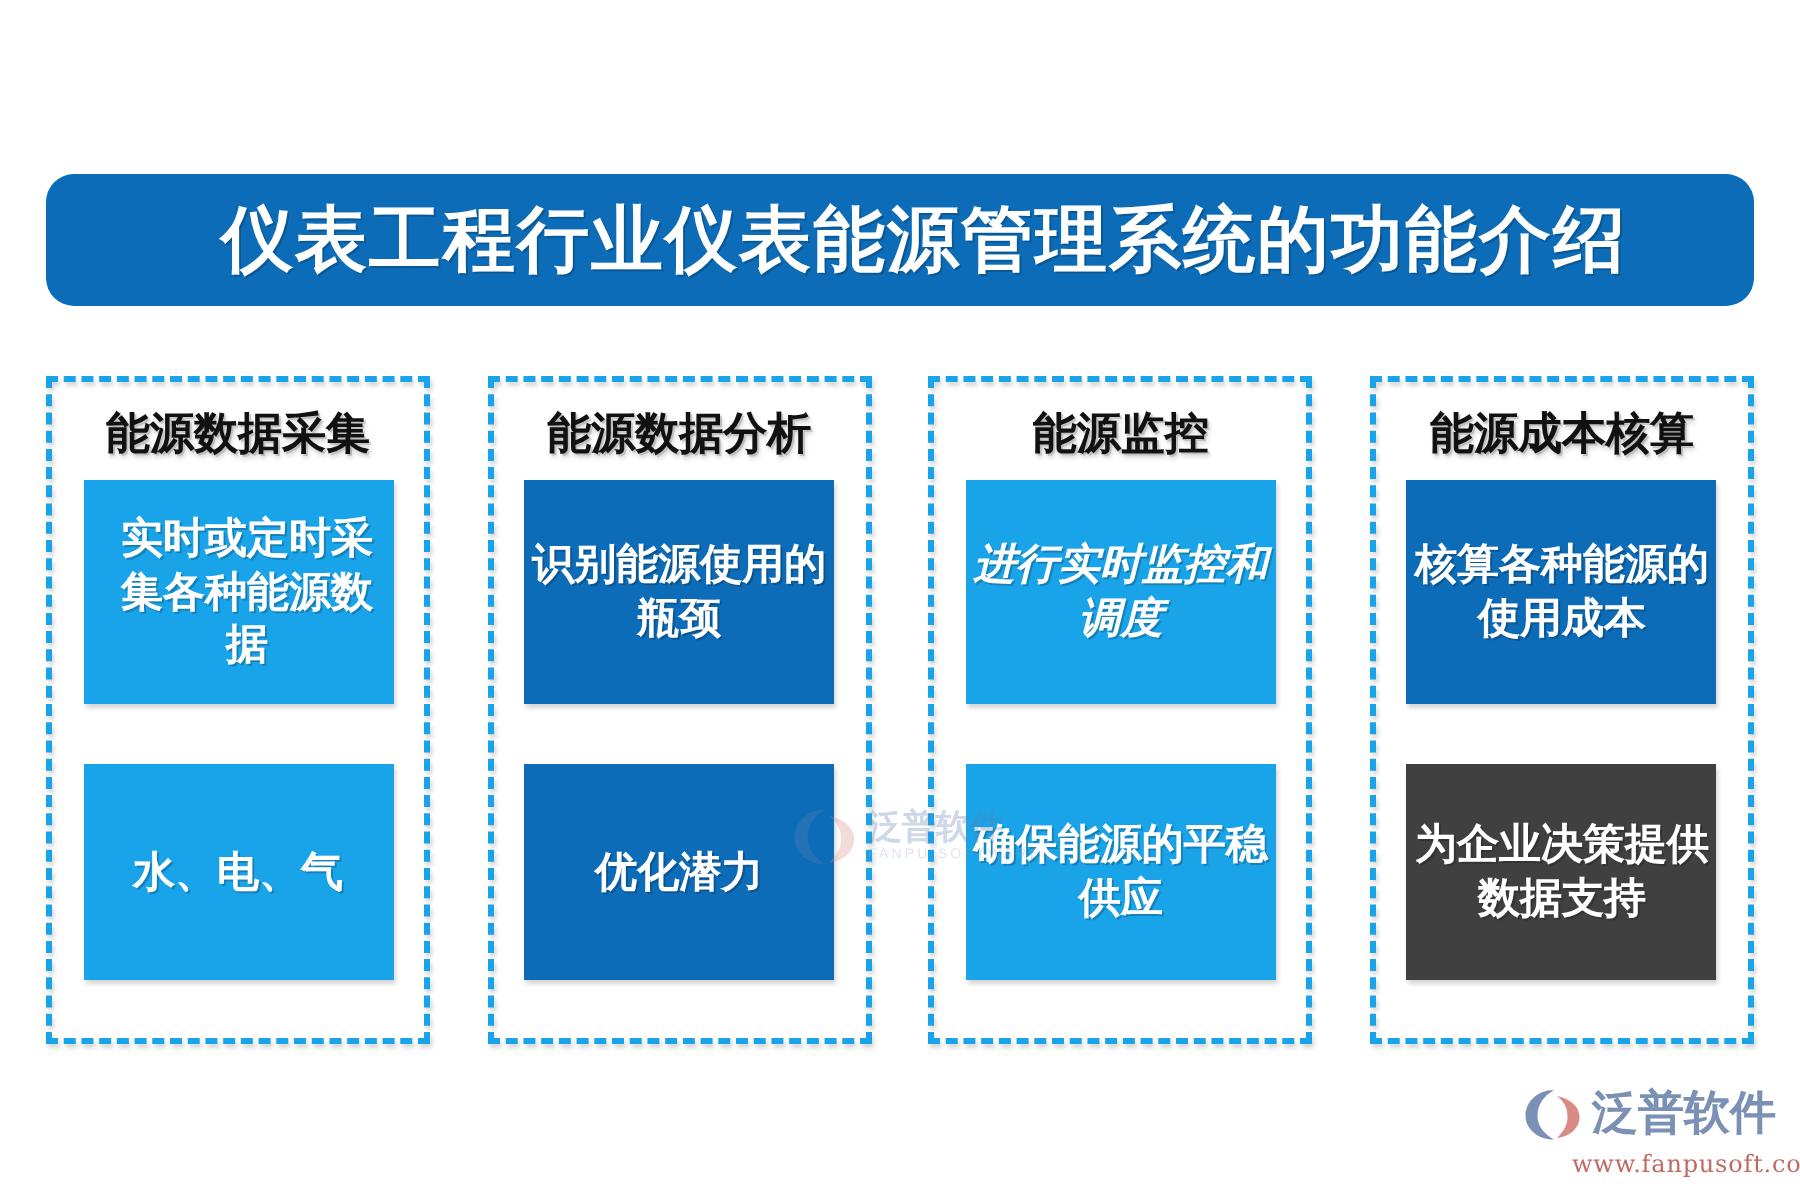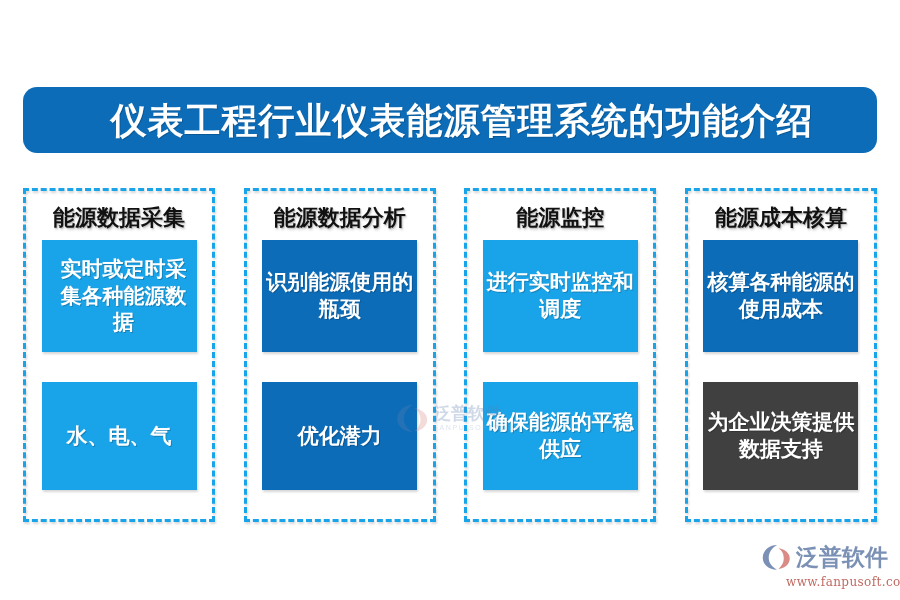--- a/index.html
+++ b/index.html
@@ -193,21 +193,21 @@
     </div>
 
     <div class="column">
       <div class="col-header">能源数据分析</div>
       <div class="card card-top" style="background:#0c6cb8;">识别能源使用的瓶颈</div>
       <div class="card card-bottom" style="background:#0c6cb8;">优化潜力</div>
     </div>
 
     <div class="column">
       <div class="col-header">能源监控</div>
-      <div class="card card-top" style="background:#19a3e8;">进行实时监控和调度</div>
+      <div class="card card-top" style="background:#19a3e8;font-style:italic;">进行实时监控和调度</div>
       <div class="card card-bottom" style="background:#19a3e8;">确保能源的平稳供应</div>
     </div>
 
     <div class="column">
       <div class="col-header">能源成本核算</div>
       <div class="card card-top" style="background:#0c6cb8;">核算各种能源的使用成本</div>
       <div class="card card-bottom" style="background:#404040;">为企业决策提供数据支持</div>
     </div>
 
   </div>

